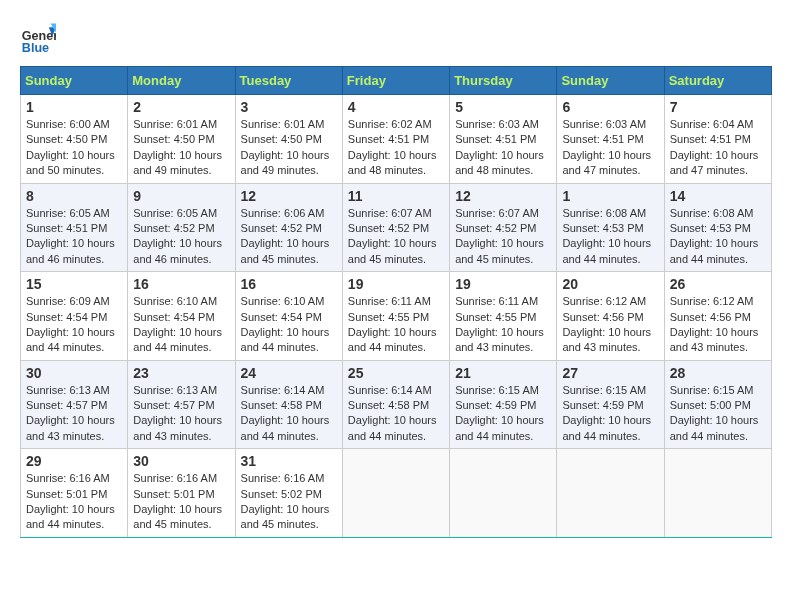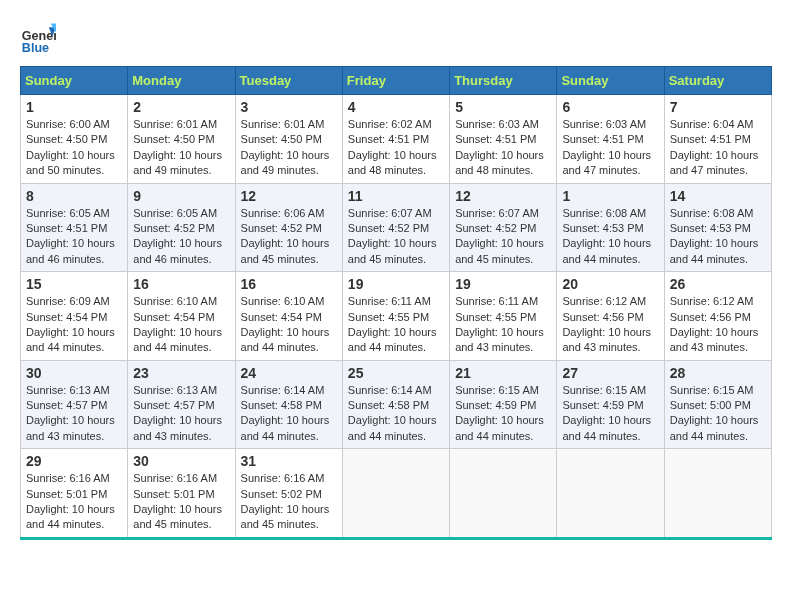--- a/index.html
+++ b/index.html
@@ -71,21 +71,21 @@
     }
     .day-info {
       color: #333;
       line-height: 1.4;
       font-size: 11px;
     }
     .empty-cell {
       background: #f9f9f9 !important;
     }
     .last-row td {
-      border-bottom: 3px solid #14b8a6;
+      border-bottom: 1px solid #14b8a6;
     }
   </style>
 </head>
 <body>
 
 <div class="header">
   <div class="logo">
     <svg class="logo-icon" viewBox="0 0 40 40">
       <text x="2" y="22" font-size="14" font-weight="bold" fill="#333" font-family="Arial">General</text>
       <text x="2" y="36" font-size="14" font-weight="bold" fill="#1a6bb5" font-family="Arial">Blue</text>

